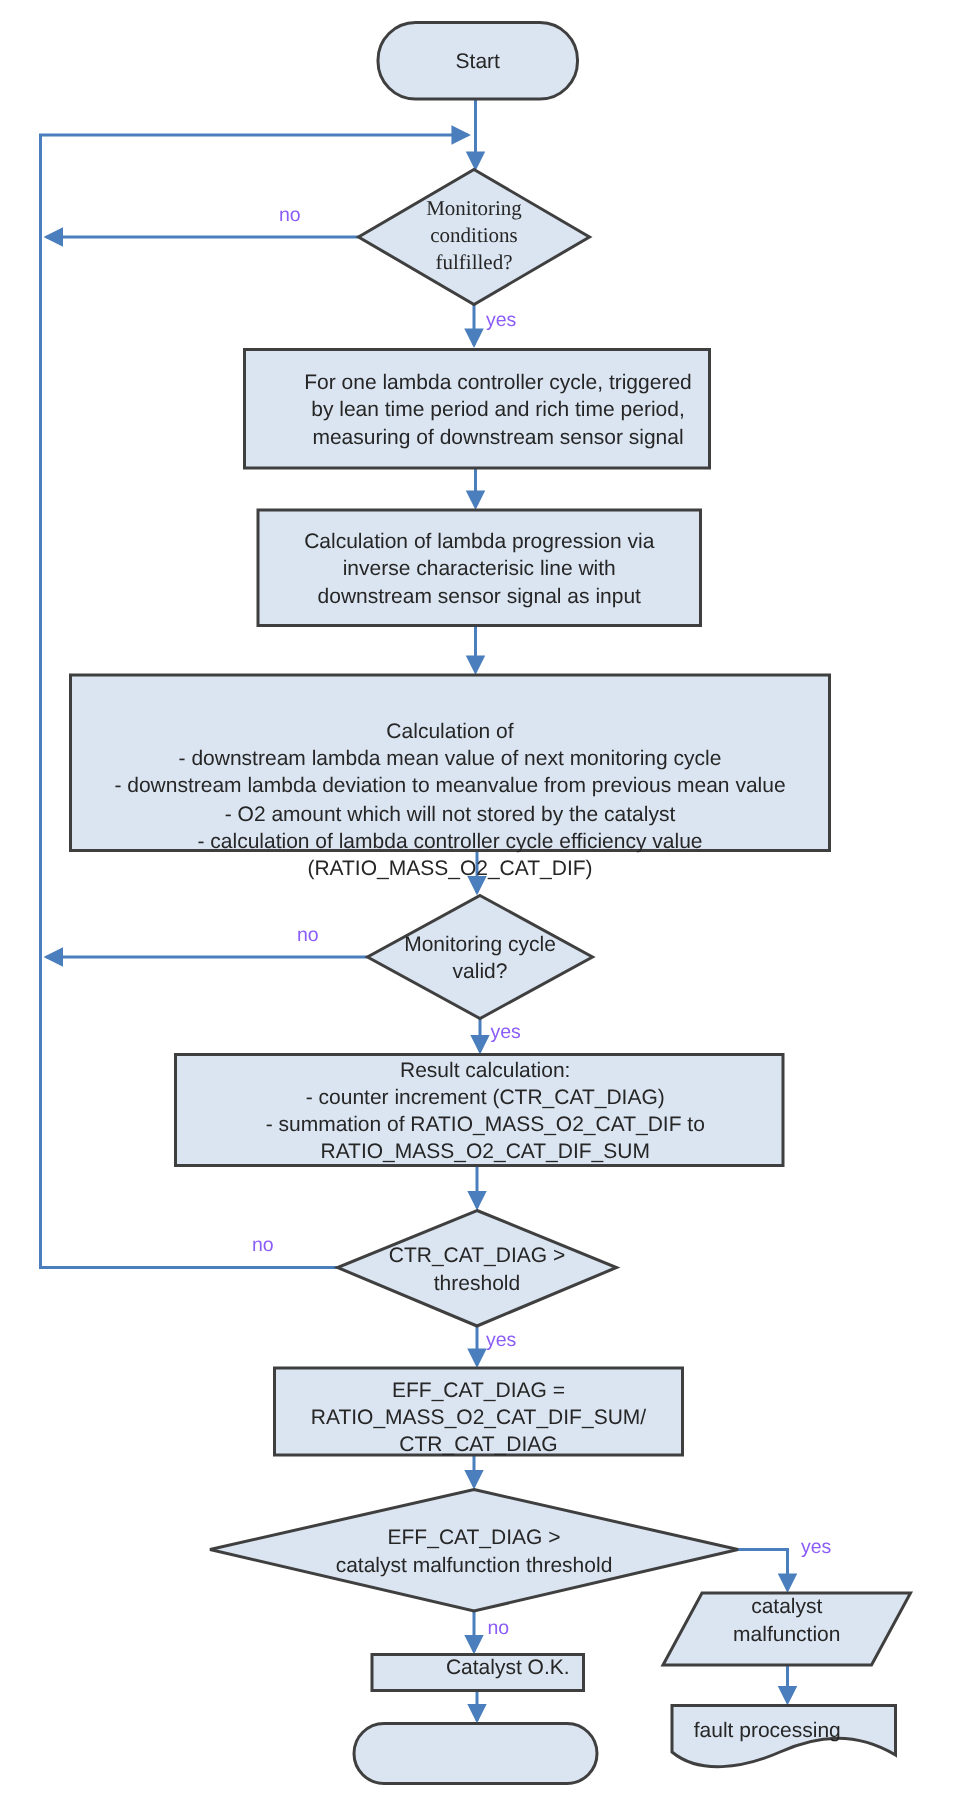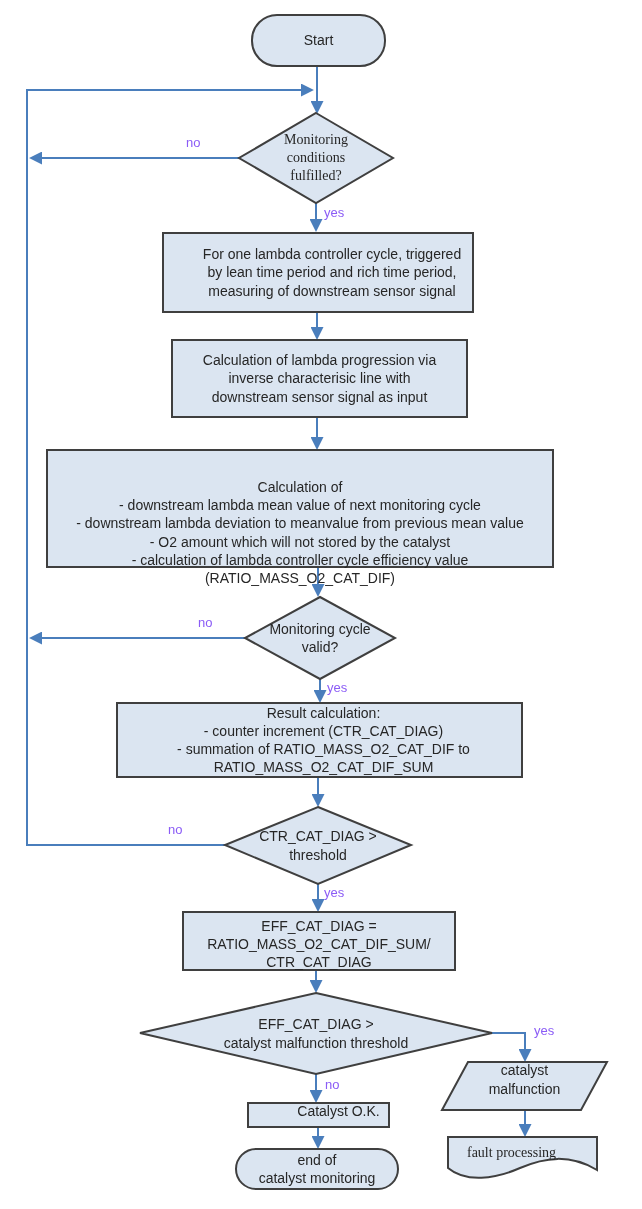--- a/index.html
+++ b/index.html
@@ -102,25 +102,23 @@
 - summation of RATIO_MASS_O2_CAT_DIF to
 RATIO_MASS_O2_CAT_DIF_SUM</div>
   <div class="node-label" style="left:225px; top:807px; width:186px; height:77px;">CTR_CAT_DIAG &gt;
 threshold</div>
   <div class="node-label" style="left:183px; top:912px; width:272px; height:64px;">EFF_CAT_DIAG =
 RATIO_MASS_O2_CAT_DIF_SUM/
 CTR_CAT_DIAG</div>
   <div class="node-label" style="left:140px; top:993px; width:352px; height:81px;">EFF_CAT_DIAG &gt;
 catalyst malfunction threshold</div>
   <div class="node-label" style="left:248px; top:1103px; width:141px; height:16px;margin-left:20px;">Catalyst O.K.</div>
-  <div class="node-label" style="left:236px; top:1149px; width:162px; height:40px;">end of
-catalyst monitoring</div>
   <div class="node-label" style="left:442px; top:1062px; width:165px; height:35px;">catalyst
 malfunction</div>
-  <div class="node-label" style="left:448px; top:1137px; width:127px; height:33px;font-family:Liberation Serif, serif;">fault processing</div>
+  <div class="node-label" style="left:448px; top:1137px; width:127px; height:33px;">fault processing</div>
 
   <div class="edge-label" style="left:186px; top:135px;">no</div>
   <div class="edge-label" style="left:324px; top:205px;">yes</div>
   <div class="edge-label" style="left:198px; top:615px;">no</div>
   <div class="edge-label" style="left:327px; top:680px;">yes</div>
   <div class="edge-label" style="left:168px; top:822px;">no</div>
   <div class="edge-label" style="left:324px; top:885px;">yes</div>
   <div class="edge-label" style="left:325px; top:1077px;">no</div>
   <div class="edge-label" style="left:534px; top:1023px;">yes</div>
 

